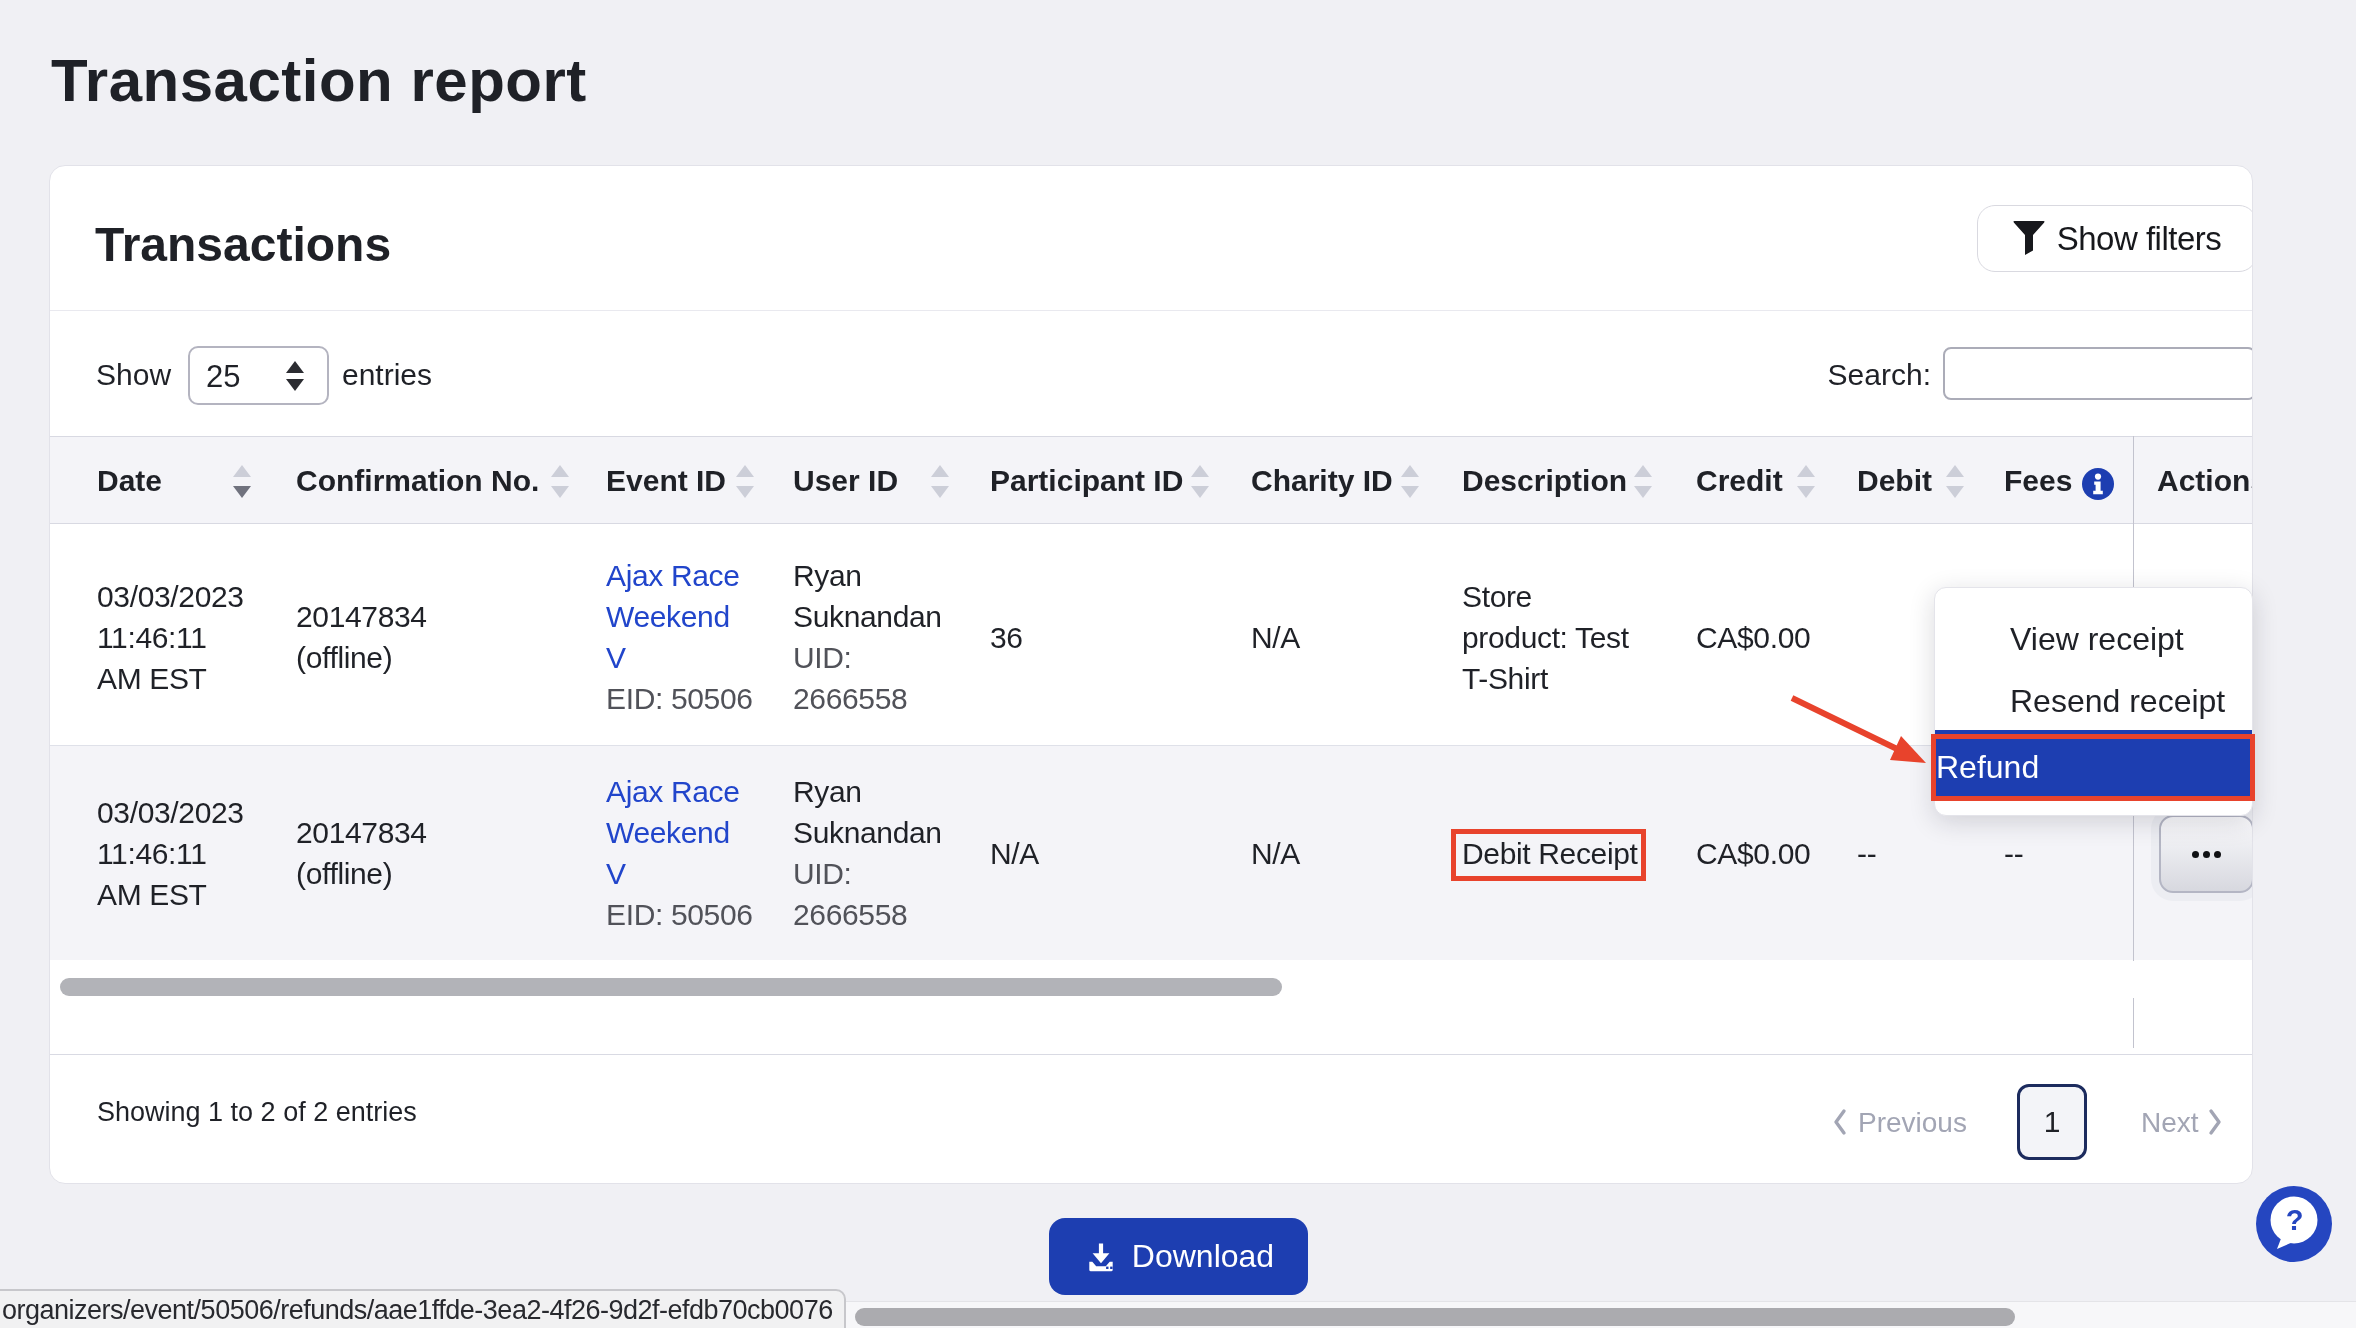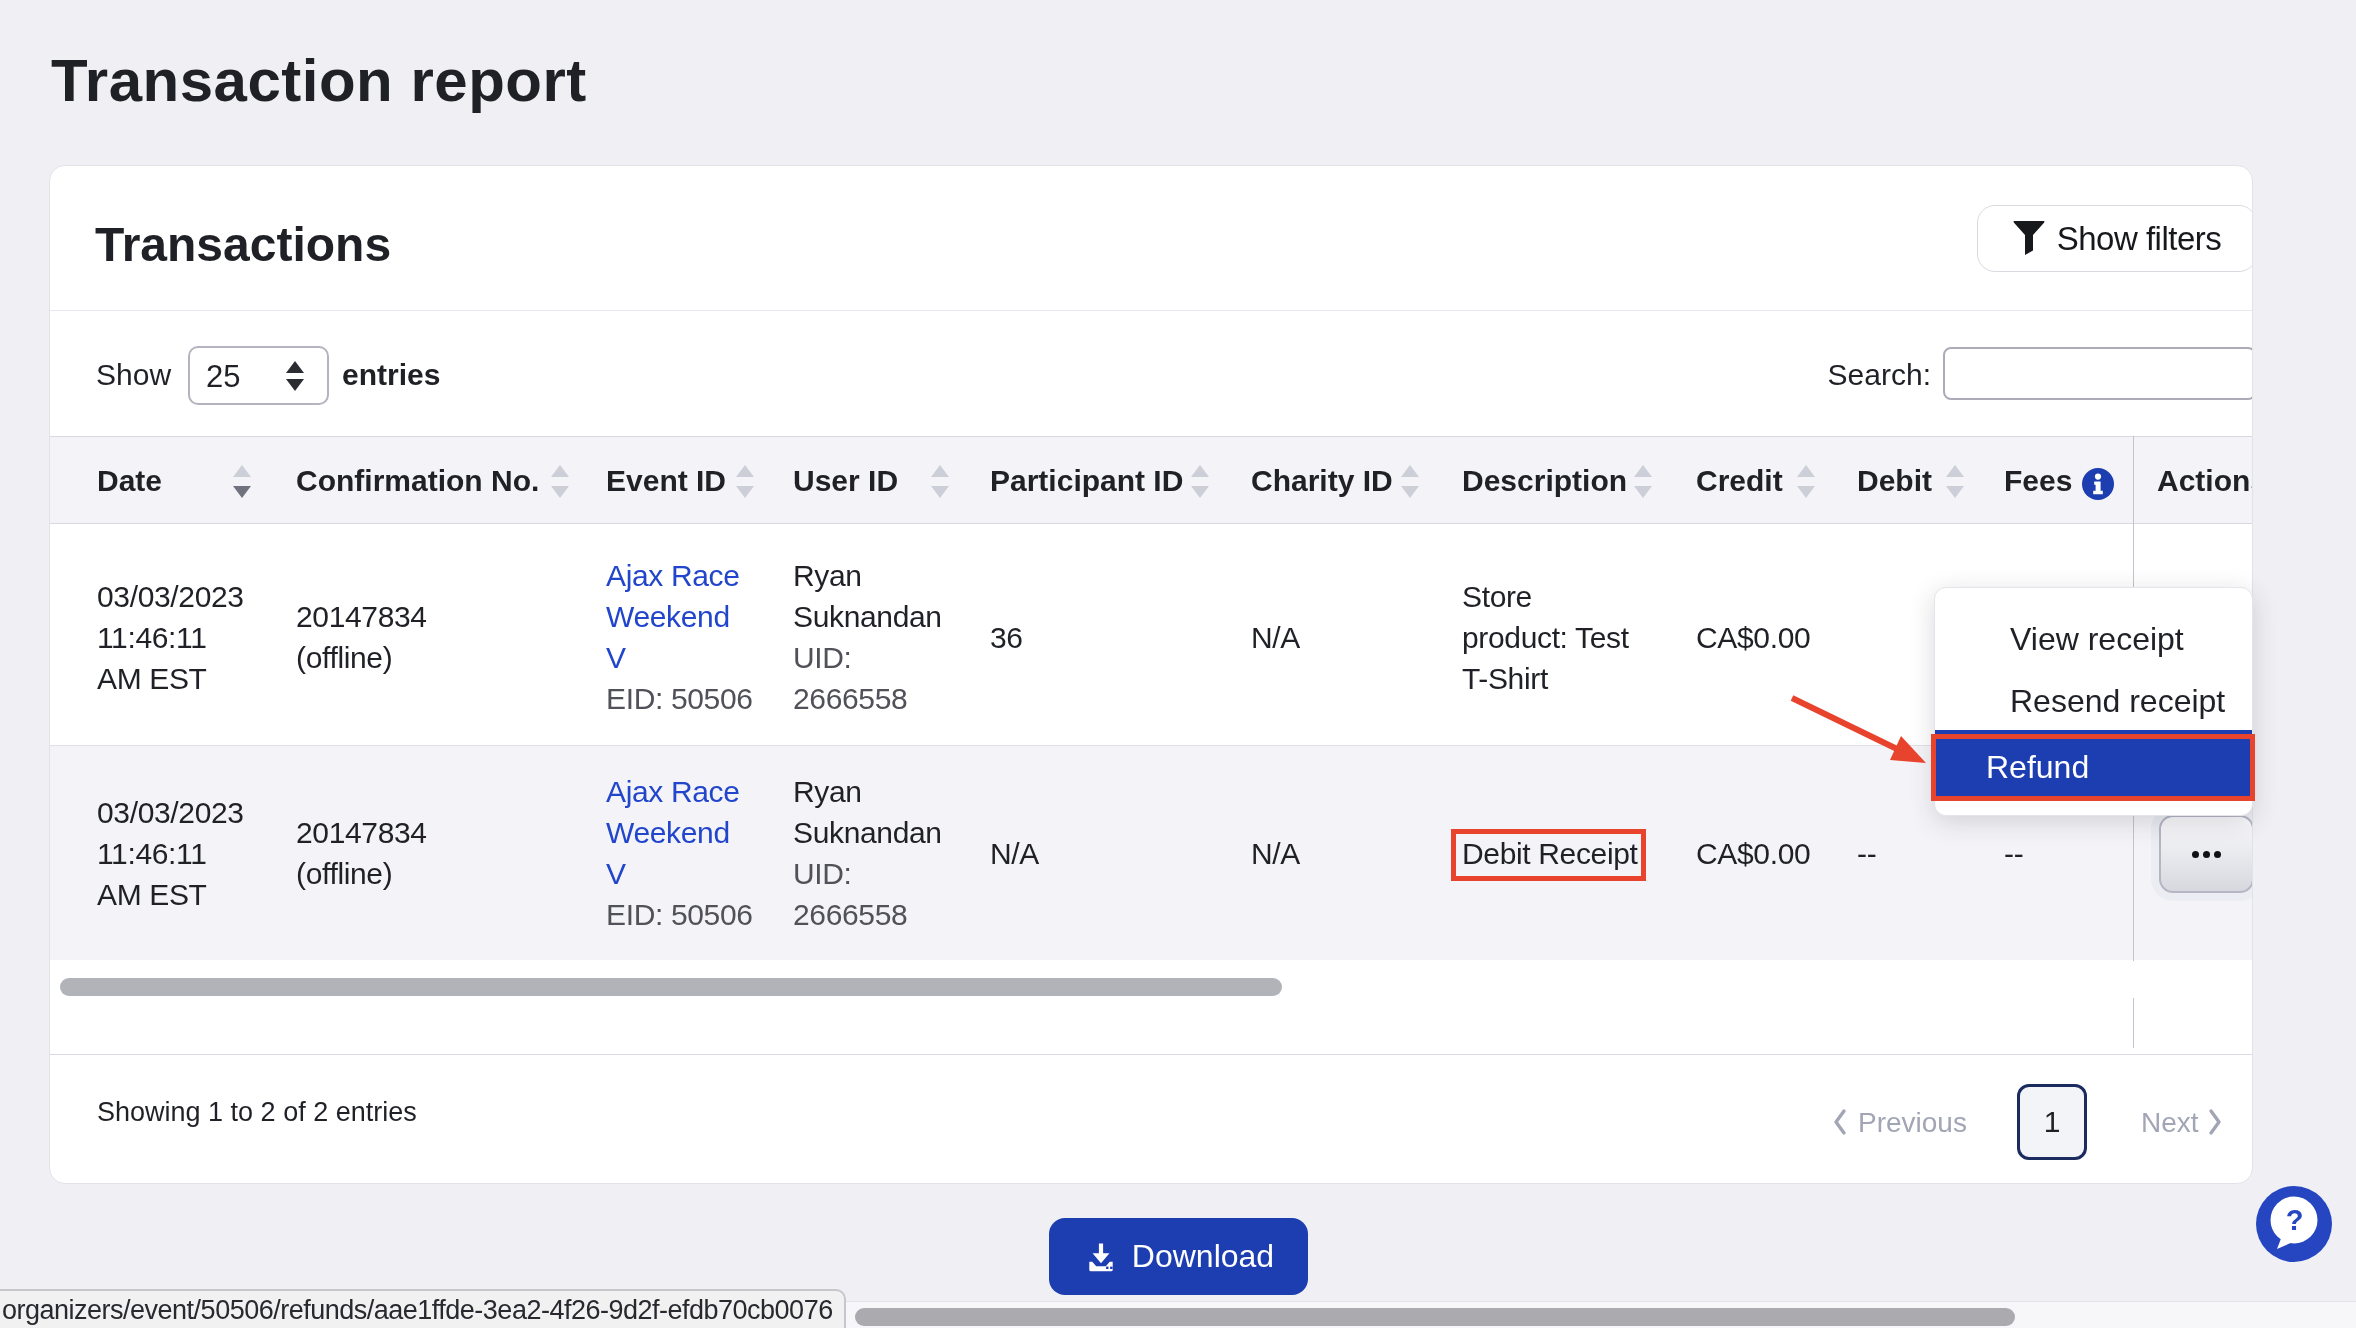--- a/index.html
+++ b/index.html
@@ -29,21 +29,21 @@
 .hthumb { position:absolute; left:10px; top:812px; width:1222px; height:18px; border-radius:9px; background:#b2b3b8; }
 .footline { position:absolute; left:0; top:888px; width:100%; height:1px; background:#d9dae3; }
 .redbox { position:absolute; left:1401px; top:663px; width:195px; height:52px; border:5px solid #e8432c; }
 .dots-btn { position:absolute; left:2109px; top:649px; width:95px; height:78px; border:2px solid #b4b6c4; border-radius:14px; background:linear-gradient(180deg,#fbfbfd 0%,#d7d8df 100%); box-shadow:0 0 0 8px #ecedf2; display:flex; align-items:center; justify-content:center; gap:4px; }
 .dots-btn i { width:7px; height:7px; border-radius:50%; background:#101114; }
 .page1 { position:absolute; left:1967px; top:918px; width:70px; height:76px; border:3px solid #1c2b5e; border-radius:12px; background:#f3f4f8; font-size:30px; display:flex; align-items:center; justify-content:center; }
 .pgray { color:#a2a5b4; }
 .popup { position:absolute; left:1934px; top:587px; width:319px; height:229px; background:#fff; border:1px solid #e4e4ea; border-radius:12px; box-shadow:0 6px 26px rgba(25,25,45,0.16); }
 .popup .item { position:absolute; left:51px; font-size:32px; line-height:38px;margin-left:24px; }
 .refundbox { position:absolute; left:-4px; top:146px; width:324px; height:67px; border:5px solid #e8432c; background:#1d3eb1; background-clip:padding-box; display:flex; align-items:center; }
-.refundbox span { color:#fff; font-size:32px; padding-left:50px; }
+.refundbox span { color:#fff; font-size:32px; }
 .btn-download { position:absolute; left:1049px; top:1218px; width:259px; height:77px; background:#1d3eb1; border-radius:16px; display:flex; align-items:center; justify-content:center; gap:13px; color:#fff; font-size:32px; font-weight:500; }
 .chat { position:absolute; left:2256px; top:1186px; width:76px; height:76px; border-radius:50%; background:#2546c0; display:flex; align-items:center; justify-content:center; }
 .tooltip { position:absolute; left:-14px; top:1289px; width:860px; height:45px; background:#f1f1f2; border:2px solid #c7c7cb; border-radius:0 10px 0 0; font-size:27px; letter-spacing:-0.5px; color:#28292e; padding:4px 0 0 14px; z-index:30; white-space:nowrap; overflow:hidden; }
 .btrack { position:absolute; left:0; top:1301px; width:2356px; height:27px; background:#f7f7f9; border-top:1px solid #e4e4e8; z-index:20; }
 .bthumb { position:absolute; left:855px; top:6px; width:1160px; height:18px; border-radius:9px; background:#ababaf; }
 </style>
 </head>
 <body>
 <div id="page">
 <h1>Transaction report</h1>
@@ -54,21 +54,21 @@
         </svg>Show filters</div>
   <div class="hr1"></div>
   <div class="lbl" style="left:46px;top:190px;">Show</div>
   <div class="selectbox">
         <span class="val">25</span>
     <svg style="position:absolute;right:22px;top:13px;" width="20" height="30" viewBox="0 0 20 30">
           <path d="M10 0 L19 12 H1 Z" fill="#2b2c31"></path>
           <path d="M10 30 L19 18 H1 Z" fill="#2b2c31"></path>
         </svg>
   </div>
-  <div class="lbl" style="left:292px;top:190px;font-weight:bold;">entries</div>
+  <div class="lbl" style="left:292px;top:190px;">entries</div>
   <div class="lbl" style="left:1721px;top:190px;width:160px;text-align:right;">Search:</div>
   <div class="searchbox"></div>
 
   <div class="thead"></div>
   <div class="th" style="left:47px;">Date</div>
   <div class="th" style="left:246px;">Confirmation No.</div>
   <div class="th" style="left:556px;">Event ID</div>
   <div class="th" style="left:743px;">User ID</div>
   <div class="th" style="left:940px;">Participant ID</div>
   <div class="th" style="left:1201px;">Charity ID</div>

